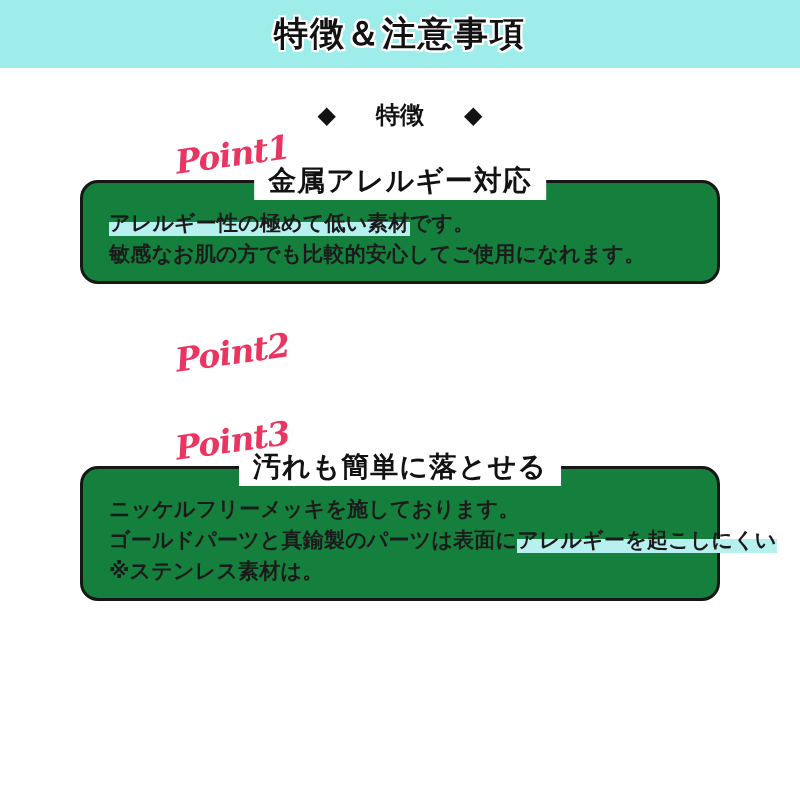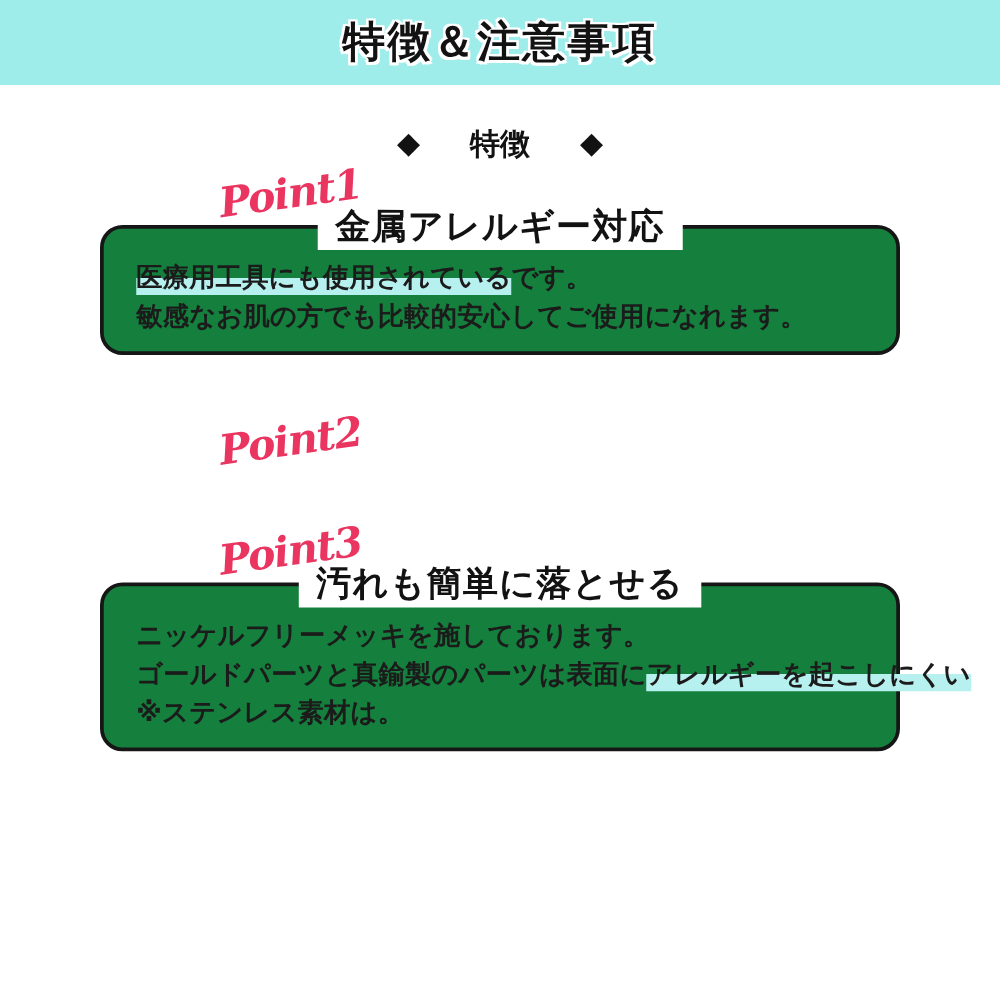--- a/index.html
+++ b/index.html
@@ -119,21 +119,21 @@
 <div class="feature-heading">
   <span class="diamond">◆</span>
   <span>特徴</span>
   <span class="diamond">◆</span>
 </div>
 
 <section class="point-section section-1">
   <div class="point-badge">Point1</div>
   <div class="feature-box">
     <div class="box-title">金属アレルギー対応</div>
-    <p class="box-line"><span class="hl">医療用工具にも使用されている</span><span>です。</span></p>
+    <p class="box-line"><span class="hl">アレルギー性の極めて低い素材</span><span>です。</span></p>
     <p class="box-line"><span>敏感なお肌の方でも比較的安心してご使用になれます。</span></p>
   </div>
 </section>
 
 <section class="point-section section-2">
   <div class="point-badge">Point2</div>
 </section>
 
 <section class="point-section section-3">
   <div class="point-badge">Point3</div>

